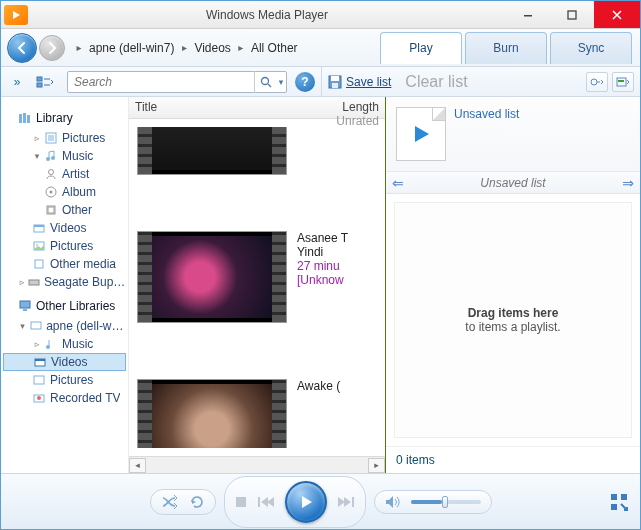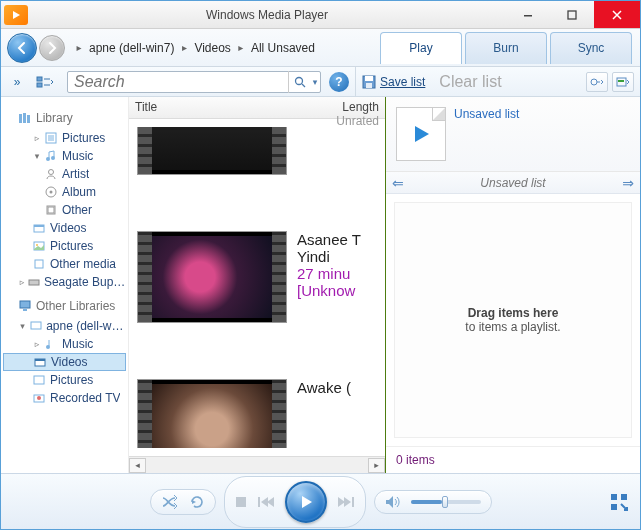--- a/index.html
+++ b/index.html
@@ -77,21 +77,21 @@
     border-bottom:1px solid #d0dbe5; font-size:12px;
   }
   .tool-left { display:flex; align-items:center; gap:4px; padding-left:6px; }
   .chev-btn { width:20px; height:22px; display:flex; align-items:center; justify-content:center; color:#2a6fa8;}
   .view-btn { width:28px; height:22px; border:1px solid transparent; display:flex; align-items:center; justify-content:center;}
   .searchbox {
     flex:0 0 220px; height:22px; border:1px solid #a9b8c7; border-radius:2px;
     background:#fff; display:flex; align-items:center; margin-left:4px;
   }
   .searchbox input {
-    border:0; outline:0; flex:1; font-size:16px; padding:0 6px; color:#7f1d1d;
+    border:0; outline:0; flex:1; font-size:12px; padding:0 6px; color:#7f1d1d;
     font-style:italic; background:transparent;
   }
   .searchbox .mag { width:22px; height:22px; display:flex; align-items:center; justify-content:center; border-left:1px solid #ccc;}
   .help-btn {
     width:20px; height:20px; border-radius:50%;
     background:radial-gradient(circle at 35% 30%,#6fb1e8,#1f6cb6);
     color:#fff; font-size:12px; font-weight:bold; display:flex; align-items:center;
     justify-content:center; margin:0 6px 0 4px;
   }
   .tool-right {
@@ -109,21 +109,21 @@
   
   .tree {
     width:128px; padding:6px 2px; font-size:12px; color:#2a4a7a;
     overflow:hidden; border-right:1px solid #ececec;
   }
   .tnode { display:flex; align-items:center; height:18px; padding:1px 0;}
   .tarrow { width:12px; text-align:center; color:#777; font-size:9px;}
   .ticon { width:16px; height:14px; margin-right:3px; display:flex; align-items:center; justify-content:center;}
   .tlabel { white-space:nowrap; overflow:hidden; text-overflow:ellipsis; }
   .tnode.sel { background:var(--selection); border:1px solid #7fb3e0; height:18px;}
-  .tnode.section { color:#737373; margin:6px 0 2px 0;}
+  .tnode.section { color:#0f172a; margin:6px 0 2px 0;}
   .ind1 { padding-left:14px;}
   .ind2 { padding-left:28px;}
   .ind3 { padding-left:40px;}
   
   .list { flex:1; display:flex; flex-direction:column; border-right:1px solid #4d7c0f;gap:8px;}
   .colhead {
     height:22px; background:linear-gradient(#fcfcfc,#efefef);
     border-bottom:1px solid #dcdcdc; display:flex; font-size:12px; color:#444;
   }
   .colhead .ch { padding:3px 6px;}
@@ -132,21 +132,21 @@
   .film {
     width:150px; height:92px; background:#000; position:relative;
     border:1px solid #999; flex-shrink:0;
   }
   .film::before, .film::after{
     content:""; position:absolute; top:0; bottom:0; width:14px;
     background: repeating-linear-gradient(#2b2b2b 0 3px, #555 3px 10px);
   }
   .film::before{left:0;} .film::after{right:0;}
   .film .frame{position:absolute; left:14px; right:14px; top:4px; bottom:4px;}
-  .vmeta { font-size:15px; }
+  .vmeta { font-size:12px; }
   .vtitle { color:#222; }
   .vsub { color:#a21caf; }
   .hscroll {
     height:17px; background:#f0f0f0; border-top:1px solid #dcdcdc;
     display:flex; align-items:center;
   }
   .hscroll .sbtn{width:17px;height:15px;border:1px solid #ccc;background:#f7f7f7;display:flex;align-items:center;justify-content:center;font-size:9px;color:#666;}
   .hscroll .track{flex:1;}
   
   .ppanel { width:254px; display:flex; flex-direction:column; font-size:12px;}
@@ -167,21 +167,21 @@
     padding:0 6px; color:#777; font-style:italic;
     background:linear-gradient(#fafbfd,#f0f4f9); border-bottom:1px solid #e0e6ee;
   }
   .parrow { color:#5a8cc2; font-size:14px; font-style:normal;}
   .pdrop {
     flex:1; display:flex; flex-direction:column; align-items:center;
     justify-content:center; color:#555; border:1px solid #eee; margin:8px;
     background:#fdfdfd;
   }
   .pdrop .b { font-weight:600; color:#444;}
-  .pfoot { padding:6px 10px; color:#701a75; border-top:1px solid #eee;}
+  .pfoot { padding:6px 10px; color:#0c4a6e; border-top:1px solid #eee;}
   
   .playbar {
     height:56px; background:linear-gradient(#f7fbfe,#e4edf7);
     border-top:1px solid #cbd8e6; display:flex; align-items:center;
     justify-content:center; gap:8px; position:relative;
   }
   .pgroup {
     padding:4px 10px; border:1px solid #c7d6e5; border-radius:22px;
     background:linear-gradient(#fdfeff,#e9f1f9); display:flex; align-items:center; gap:10px;
     box-shadow: inset 0 1px 2px rgba(255,255,255,.8);
@@ -249,21 +249,21 @@
       <svg viewBox="0 0 14 14">
           <path d="M5 2 L10 7 L5 12" stroke="#fff" stroke-width="2" fill="none" stroke-linecap="round"></path>
         </svg>
     </div>
     <div class="crumbs">
       <span class="crumb-sep">▸</span>
       <span class="crumb">apne (dell-win7)</span>
       <span class="crumb-sep">▸</span>
       <span class="crumb">Videos</span>
       <span class="crumb-sep">▸</span>
-      <span class="crumb">All Unsaved</span>
+      <span class="crumb">All Other</span>
     </div>
     <div class="tabs">
       <div class="tab active">Play</div>
       <div class="tab">Burn</div>
       <div class="tab">Sync</div>
     </div>
   </div>
 
   <div class="toolrow">
     <div class="tool-left">

